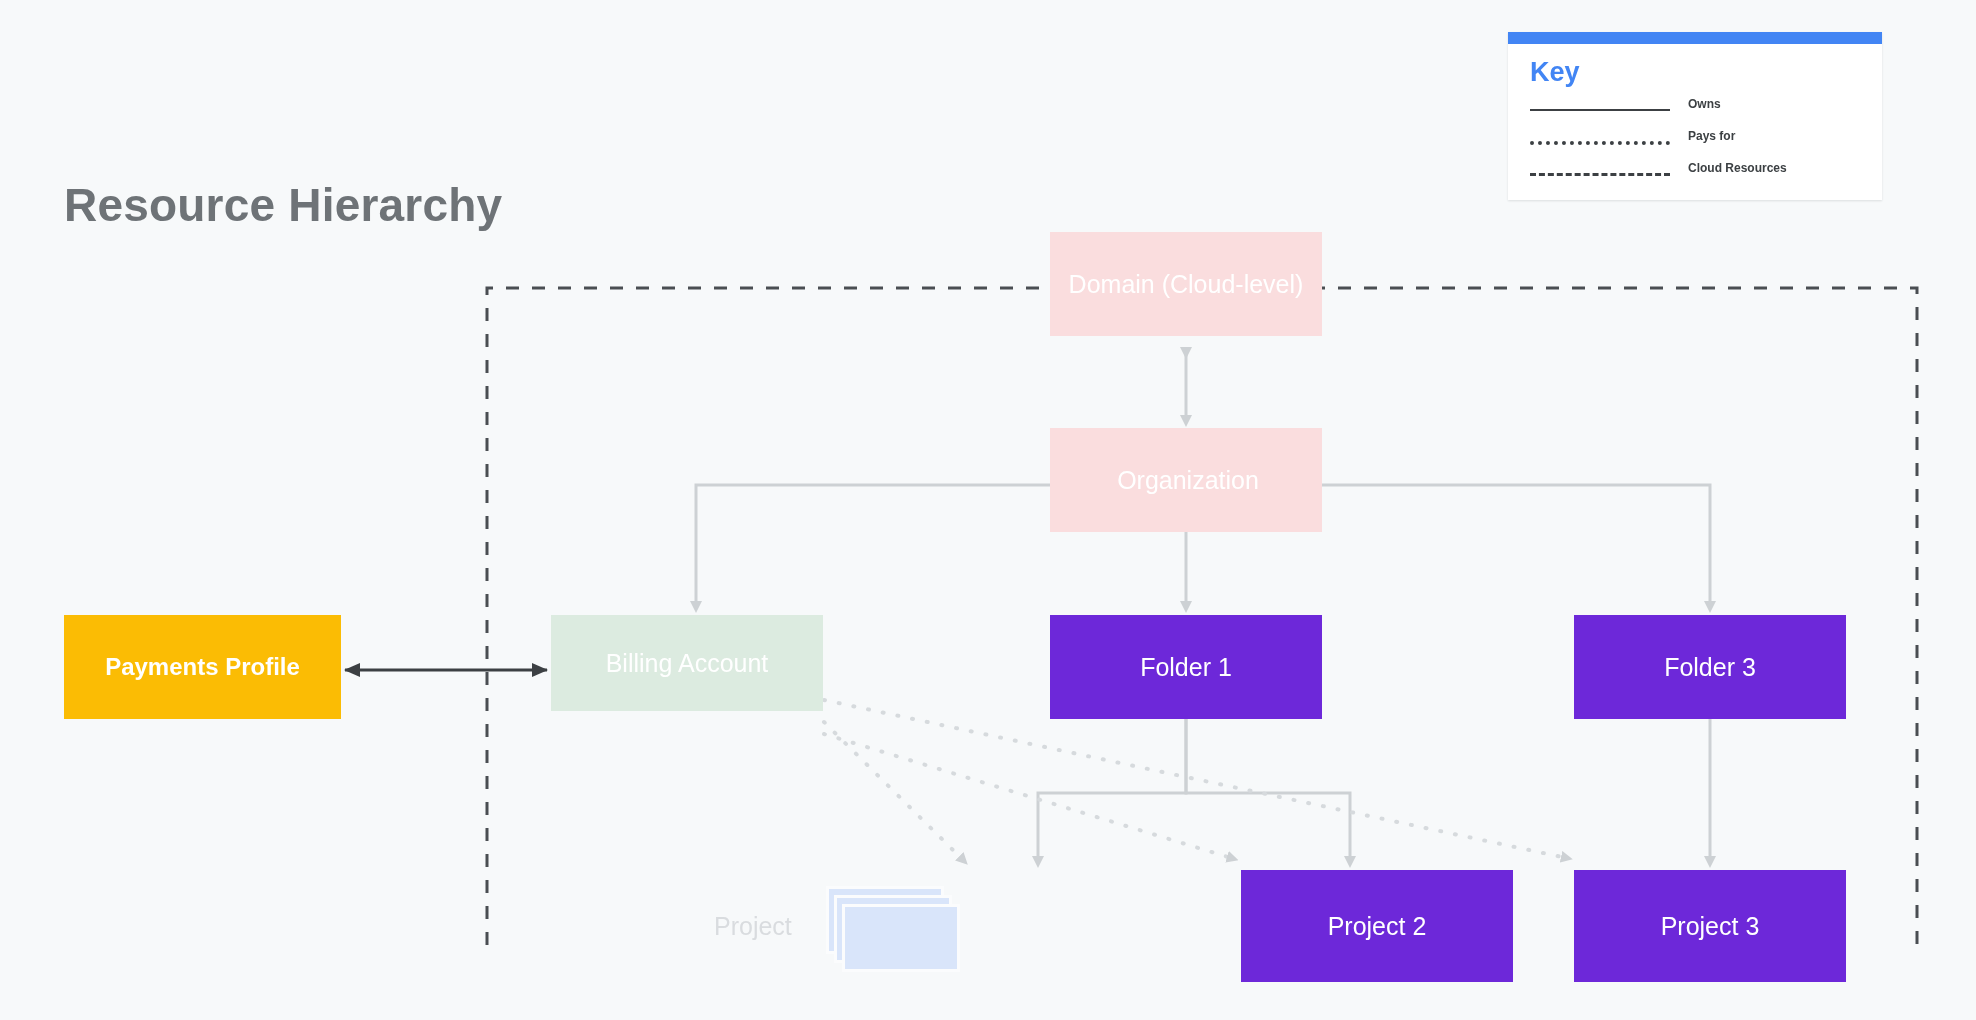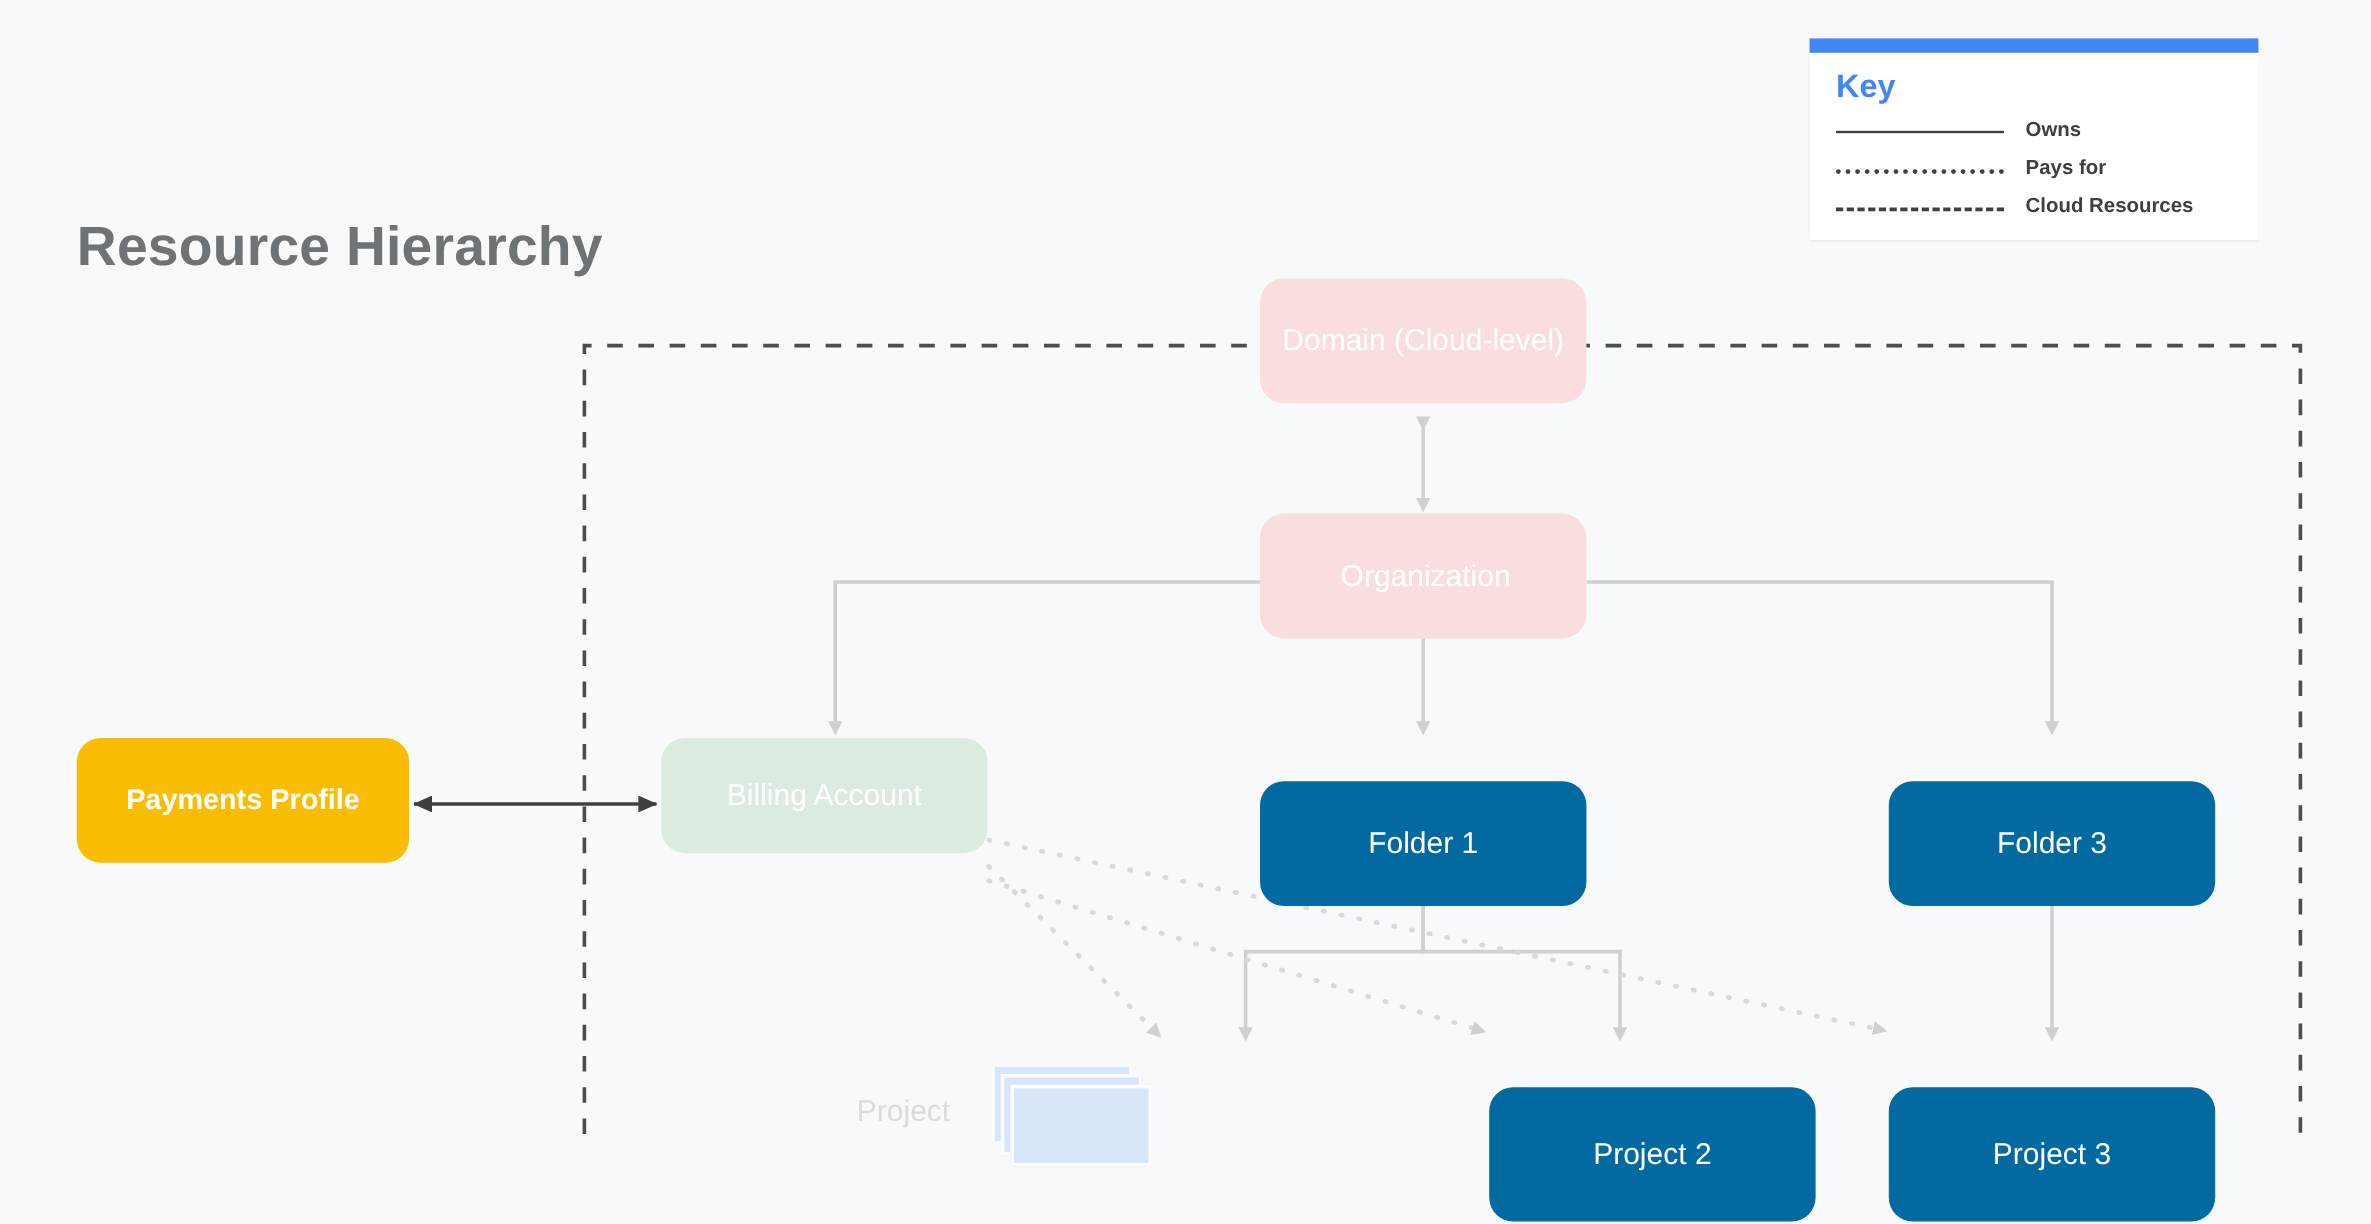--- a/index.html
+++ b/index.html
@@ -76,46 +76,45 @@
     position: absolute;
     left: 0;
     top: 11px;
     width: 140px;
     height: 0;
   }
   .rule.solid  { border-top: 2.5px solid #3C4043; }
   .rule.dotted { border-top: 4px dotted #3C4043; }
   .rule.dashed { border-top: 3px dashed #3C4043; }
   .key-label {
-    font-size: 17px;
+    font-size: 12px;
     font-weight: 700;
     color: #3C4043;
     line-height: 1.15;
     padding-left: 18px;
     max-width: 160px;
   }
 
   
   .node {
     position: absolute;
     display: flex;
     align-items: center;
     justify-content: center;
     text-align: right;
     font-size: 25px;
     font-weight: 400;
     color: #FFFFFF;
     line-height: 1.15;
     box-sizing: border-box;
     padding: 4px 8px;
-    border-radius: 20px;
   }
   .node.pink   { background: #FADDDE; }
   .node.green  { background: #DCEBE0; }
-  .node.blue   { background: #0369a1; margin-top: 36px; }
+  .node.blue   { background: #6d28d9; }
   .node.amber  {
     background: #FBBC04;
     font-weight: 700;
     font-size: 24px;
   }
 
   #node-domain  { left: 1050px; top: 232px; width: 272px; height: 104px; }
   #node-org     { left: 1050px; top: 428px; width: 272px; height: 104px; padding-left: 12px; }
   #node-billing { left: 551px;  top: 615px; width: 272px; height: 96px; }
   #node-folder1 { left: 1050px; top: 615px; width: 272px; height: 104px; }

